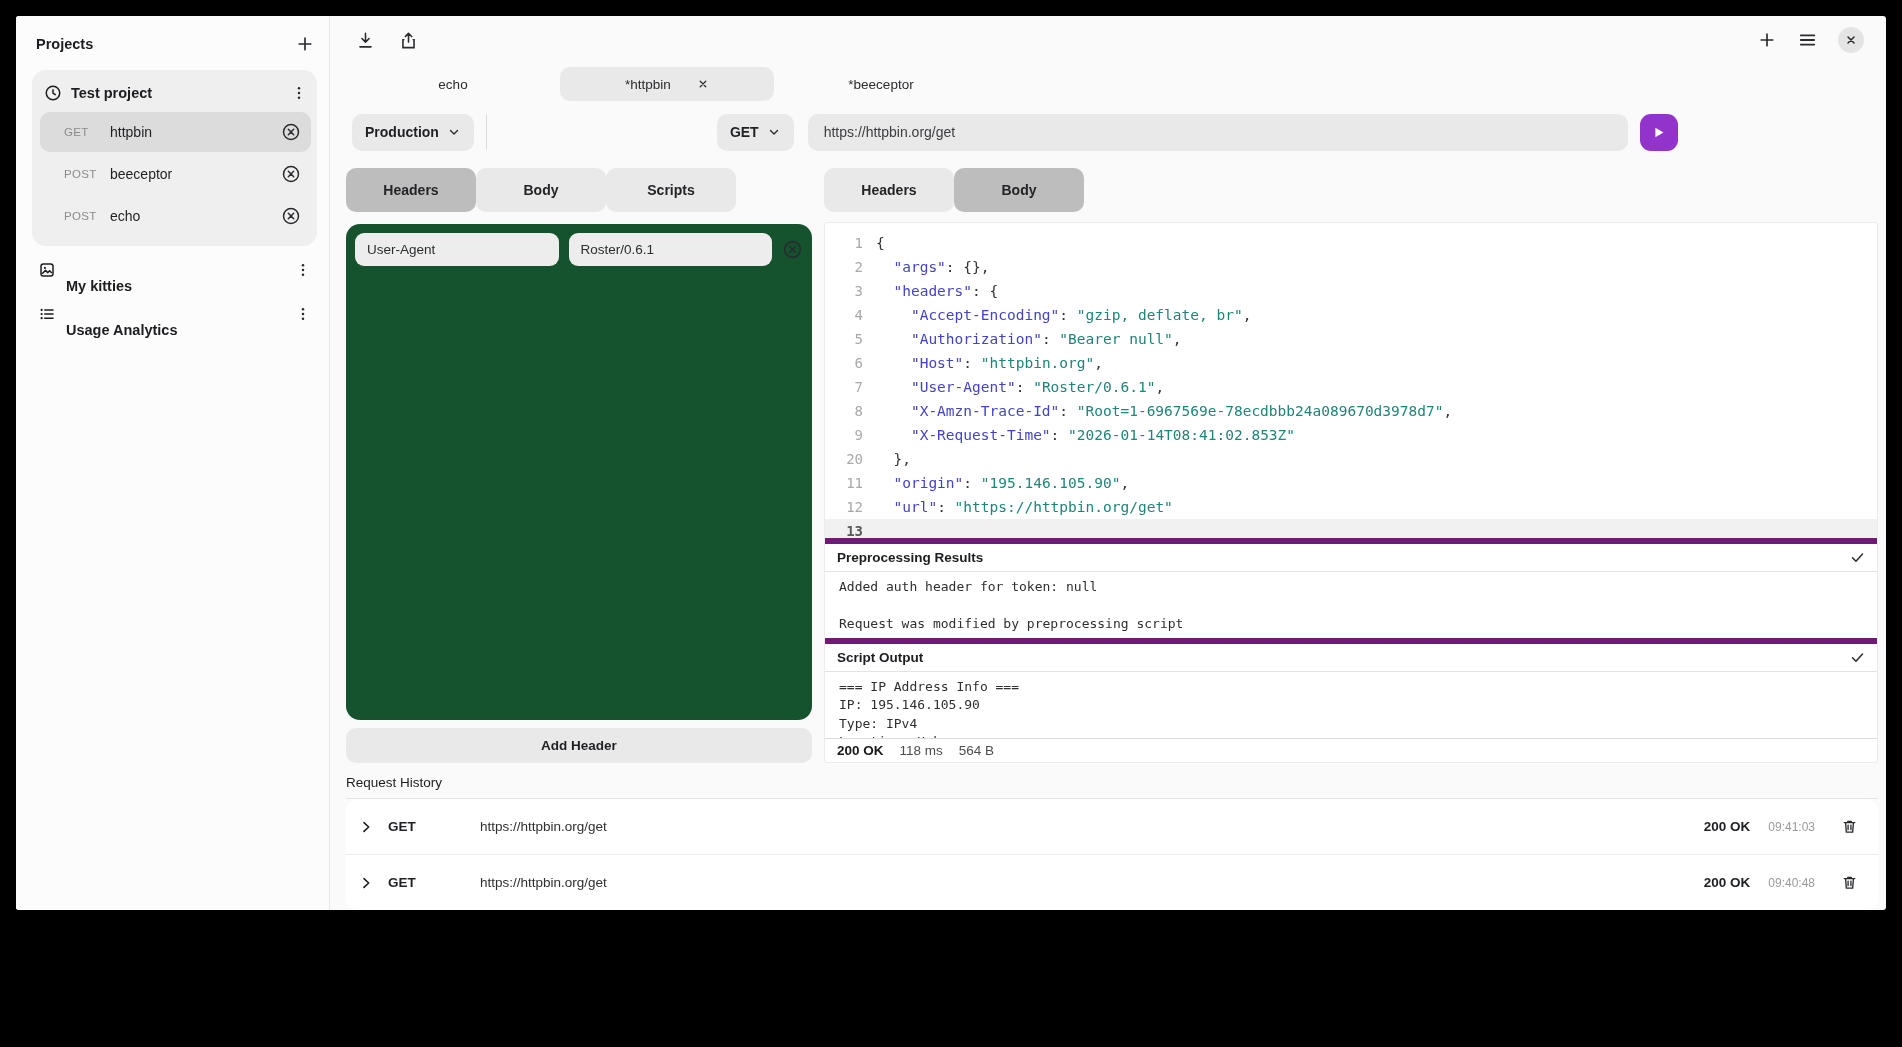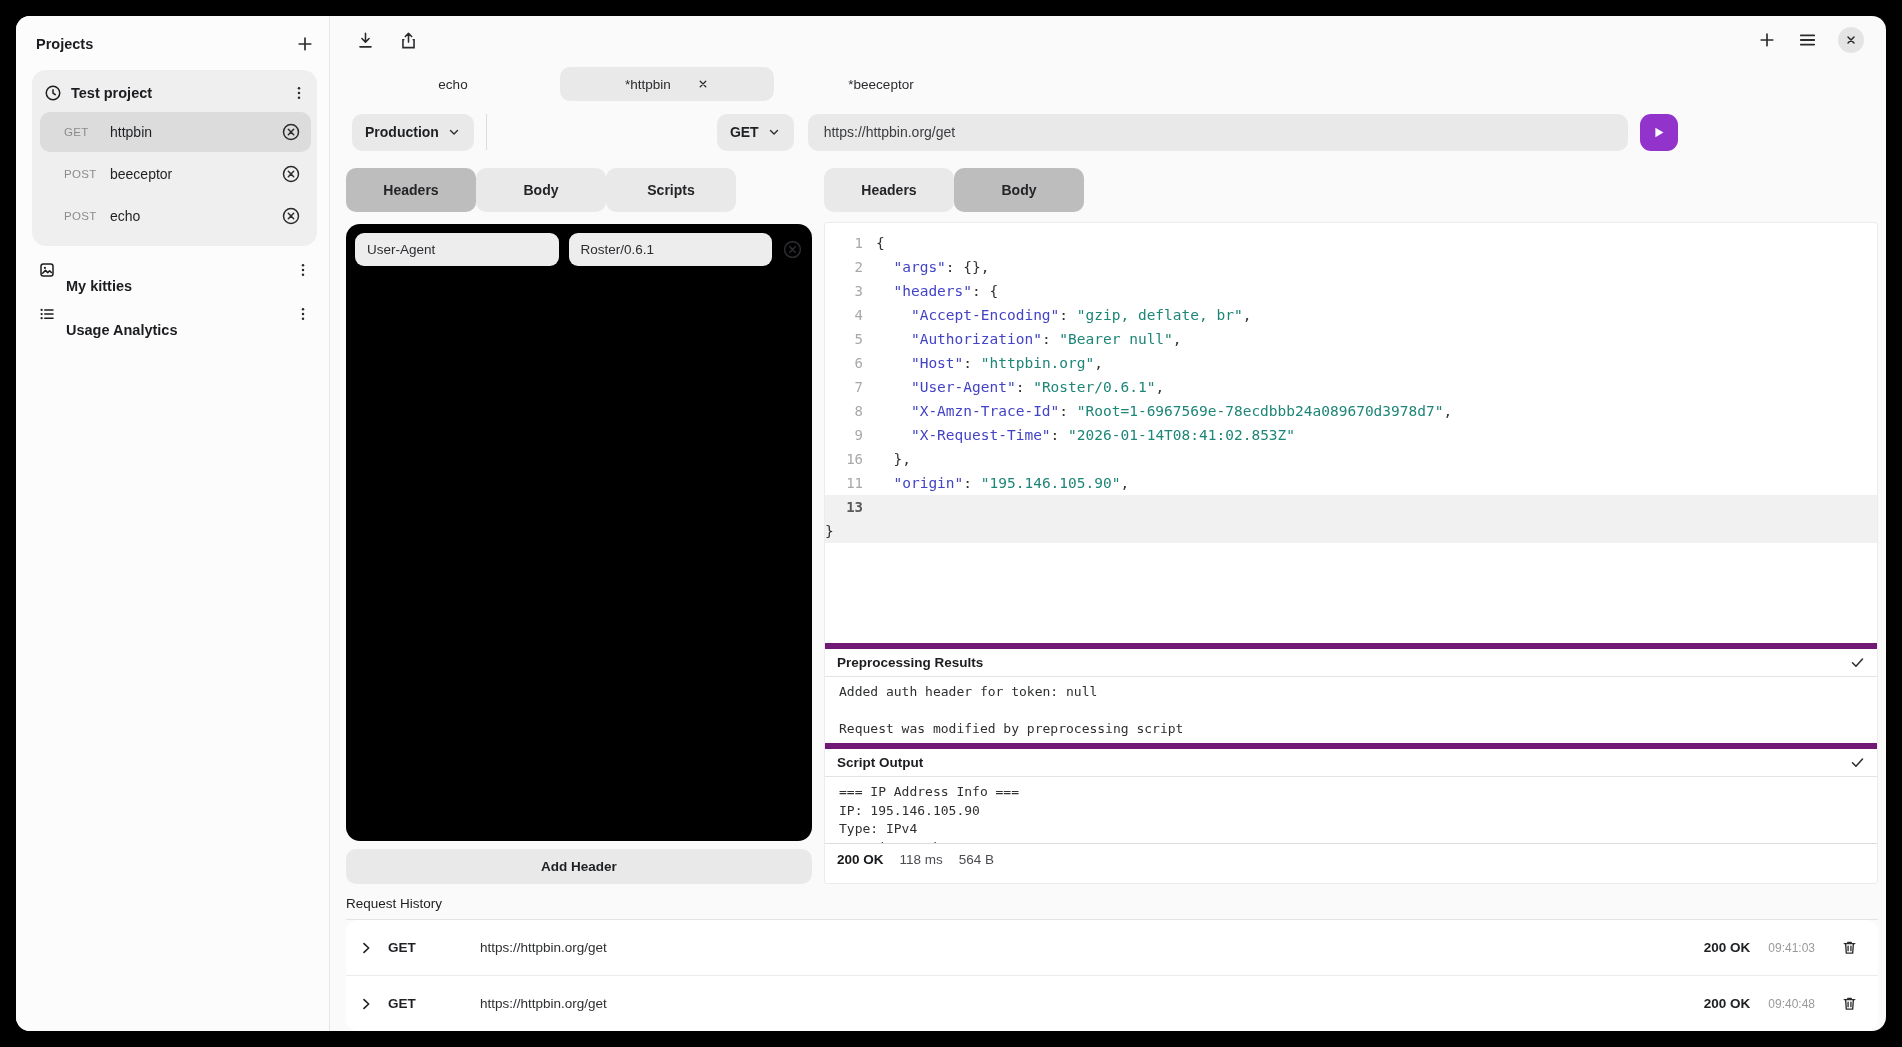--- a/index.html
+++ b/index.html
@@ -1,17 +1,17 @@
 <!DOCTYPE html>
 <html><head>
 <meta charset="utf-8">
 <style>
   html,body{margin:0;padding:0;}
   body{width:1902px;height:1047px;background:#000;font-family:"Liberation Sans",sans-serif;position:relative;overflow:hidden;-webkit-font-smoothing:antialiased;}
-  .window{position:absolute;left:16px;top:16px;width:1870px;height:1015px;background:#fafafa;border-radius:14px;overflow:hidden;display:flex;}
+  .window{position:absolute;left:16px;top:16px;width:1870px;height:894px;background:#fafafa;border-radius:3px;overflow:hidden;display:flex;}
   
   .sidebar{width:314px;min-width:314px;background:#fcfcfc;border-right:1px solid #e6e6e6;padding:16px 12px 0 16px;box-sizing:border-box;}
   .sb-head{display:flex;align-items:center;justify-content:space-between;padding:2px 2px 0 4px;}
   .sb-title{font-size:14.5px;font-weight:bold;color:#1c1d20;}
   .group{margin-top:16px;background:#efefef;border-radius:14px;padding:10px 6px 10px 8px;}
   .group-head{display:flex;align-items:center;padding:4px 4px 8px 4px;}
   .group-head .glabel{font-size:14.5px;font-weight:bold;color:#1c1d20;margin-left:9px;flex:1;}
   .req-item{display:flex;align-items:center;height:40px;border-radius:10px;padding:0 10px 0 24px;margin-top:2px;cursor:pointer;}
   .req-item.selected{background:#dcdcdc;}
   .req-method{width:46px;font-size:11.5px;color:#8b8b8b;letter-spacing:.3px;}
@@ -36,21 +36,21 @@
   .vdiv{width:1px;height:36px;background:#dcdcdc;margin:0 12px;}
   .gap230{width:218px;}
   .url-input{background:#e9e9e9;border:none;border-radius:10px;height:37px;width:820px;margin-left:14px;padding:0 16px;font-size:14px;color:#3c3d40;font-family:inherit;outline:none;box-sizing:border-box;}
   .send-btn{width:38px;height:37px;margin-left:12px;border:none;border-radius:11px;background:#9233cb;display:flex;align-items:center;justify-content:center;cursor:pointer;}
   
   .content{flex:1;display:flex;margin:8px 8px 0 16px;min-height:0;}
   .left-panel{width:466px;min-width:466px;display:flex;flex-direction:column;}
   .panel-tabs{display:flex;justify-content:flex-start;}
   .ptab{width:130px;height:44px;border-radius:10px;background:#e9e9e9;display:flex;align-items:center;justify-content:center;font-size:14px;font-weight:bold;color:#232427;cursor:pointer;}
   .ptab.active{background:#bdbdbd;}
-  .headers-card{margin-top:12px;background:#000000;border-radius:14px;flex:1;padding:9px;display:flex;flex-direction:column;gap:8px;overflow:hidden;}
+  .headers-card{margin-top:12px;background:#14532d;border-radius:14px;flex:1;padding:9px;display:flex;flex-direction:column;gap:8px;overflow:hidden;}
   .hdr-row{display:flex;align-items:center;gap:10px;}
   .hdr-input{flex:1;background:#ededed;border:none;border-radius:9px;height:33px;padding:0 12px;font-size:13.5px;color:#2c2d30;font-family:inherit;outline:none;min-width:0;}
   .add-header{margin-top:8px;height:35px;background:#e9e9e9;border:none;border-radius:10px;font-size:13.5px;font-weight:bold;color:#1f2023;cursor:pointer;font-family:inherit;}
   
   .resp-panel{flex:1;display:flex;flex-direction:column;margin-left:12px;min-width:0;}
   .resp-body{margin-top:10px;background:#fff;flex:1;display:flex;flex-direction:column;min-height:0;border:1px solid #ececec;border-radius:3px;}
   .code-area{height:412px;overflow:hidden;padding-top:8px;font-family:"DejaVu Sans Mono",monospace;}
   .code-line{display:flex;line-height:24px;font-size:14.5px;}
   .code-line.active{background:#f1f1f1;flex-direction:column;}
   .lnum{width:38px;min-width:38px;text-align:right;padding-right:13px;color:#a8a8a8;font-size:14px;}
@@ -299,26 +299,30 @@
               </div>
               <div class="code-line">
                 <span class="lnum">8</span>
                 <span class="ltext"><span class="tok-p">    </span><span class="tok-key">"X-Amzn-Trace-Id"</span><span class="tok-p">: </span><span class="tok-str">"Root=1-6967569e-78ecdbbb24a089670d3978d7"</span><span class="tok-p">,</span></span>
               </div>
               <div class="code-line">
                 <span class="lnum">9</span>
                 <span class="ltext"><span class="tok-p">    </span><span class="tok-key">"X-Request-Time"</span><span class="tok-p">: </span><span class="tok-str">"2026-01-14T08:41:02.853Z"</span></span>
               </div>
               <div class="code-line">
-                <span class="lnum">16</span>
+                <span class="lnum">20</span>
                 <span class="ltext"><span class="tok-p">  },</span></span>
               </div>
               <div class="code-line">
                 <span class="lnum">11</span>
                 <span class="ltext"><span class="tok-p">  </span><span class="tok-key">"origin"</span><span class="tok-p">: </span><span class="tok-str">"195.146.105.90"</span><span class="tok-p">,</span></span>
+              </div>
+              <div class="code-line">
+                <span class="lnum">12</span>
+                <span class="ltext"><span class="tok-p">  </span><span class="tok-key">"url"</span><span class="tok-p">: </span><span class="tok-str">"https://httpbin.org/get"</span></span>
               </div>
               <div class="code-line active">
                 <span class="lnum">13</span>
                 <span class="ltext"><span class="tok-p">}</span></span>
               </div>
             </div>
 
           <div class="out-section">
             <div class="out-title-row">
               <span class="out-title">Preprocessing Results</span>

